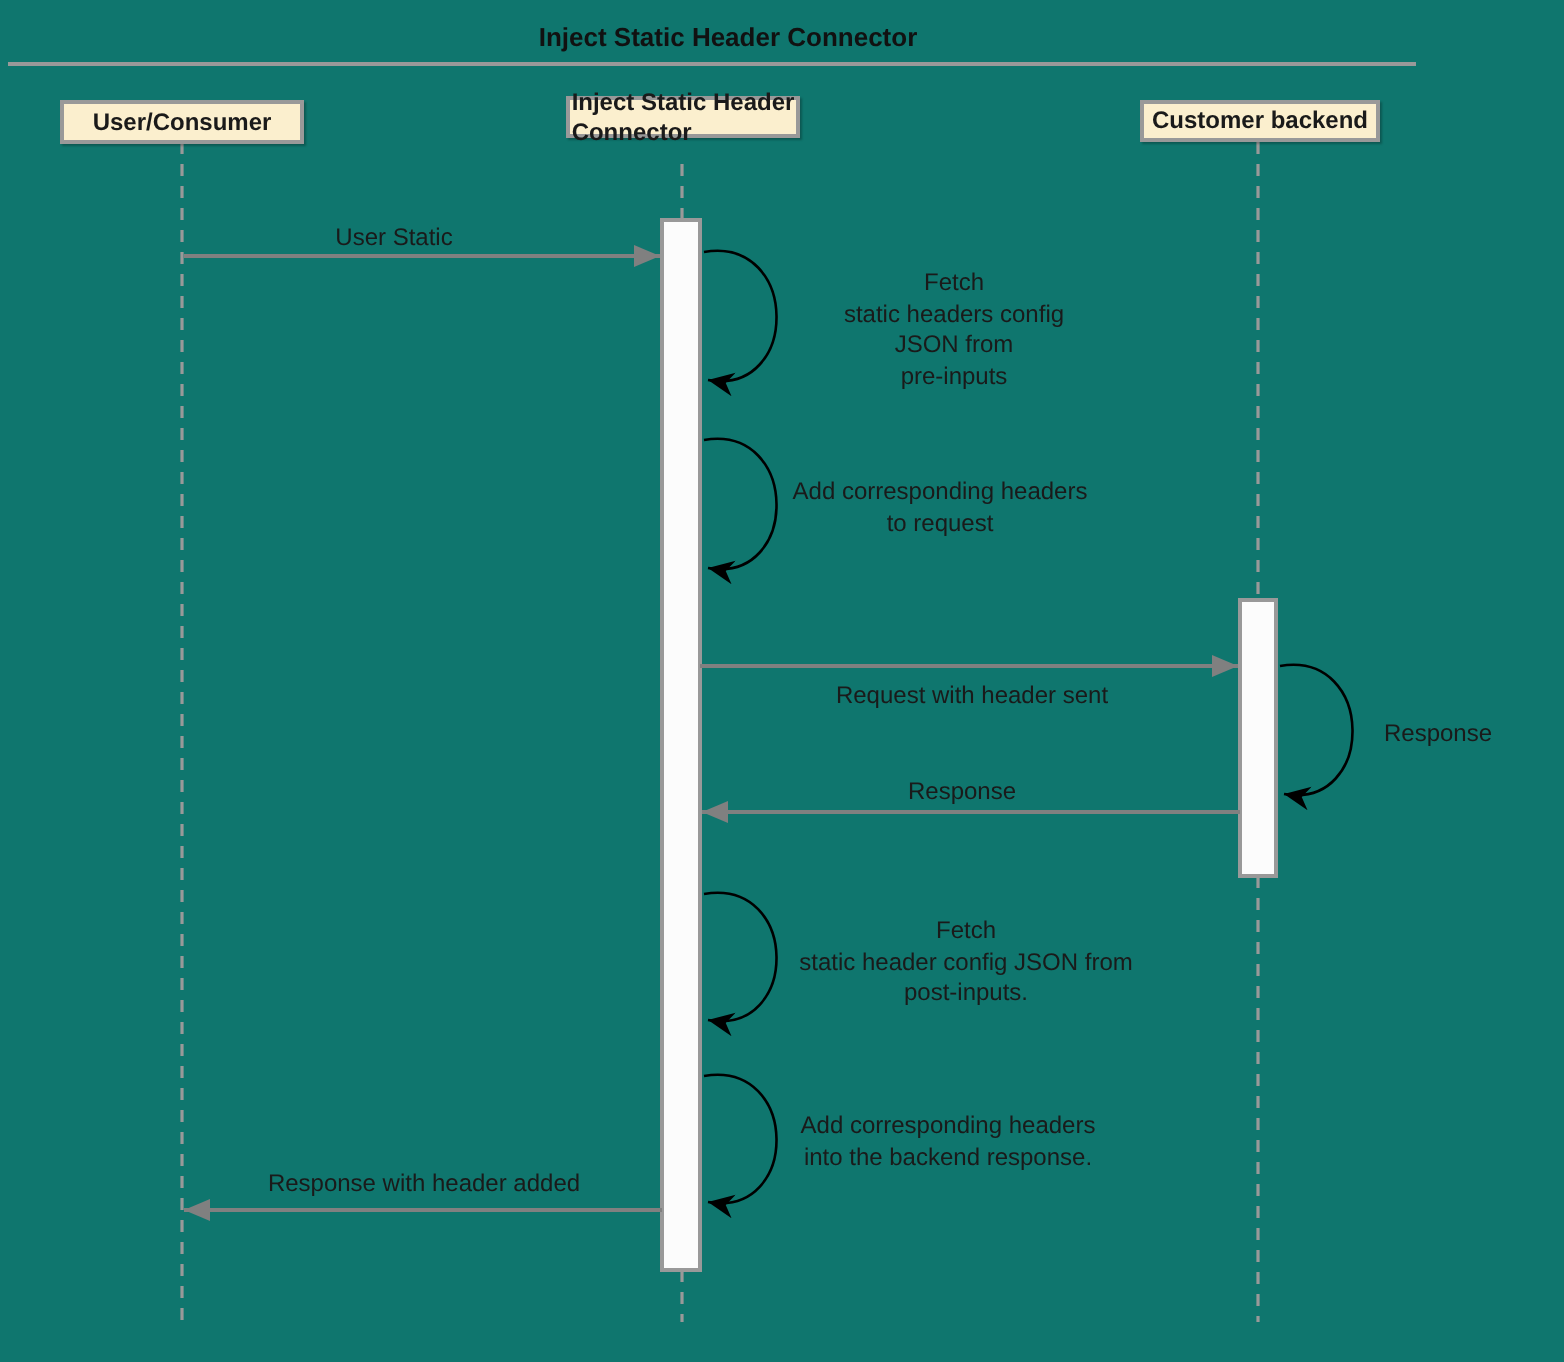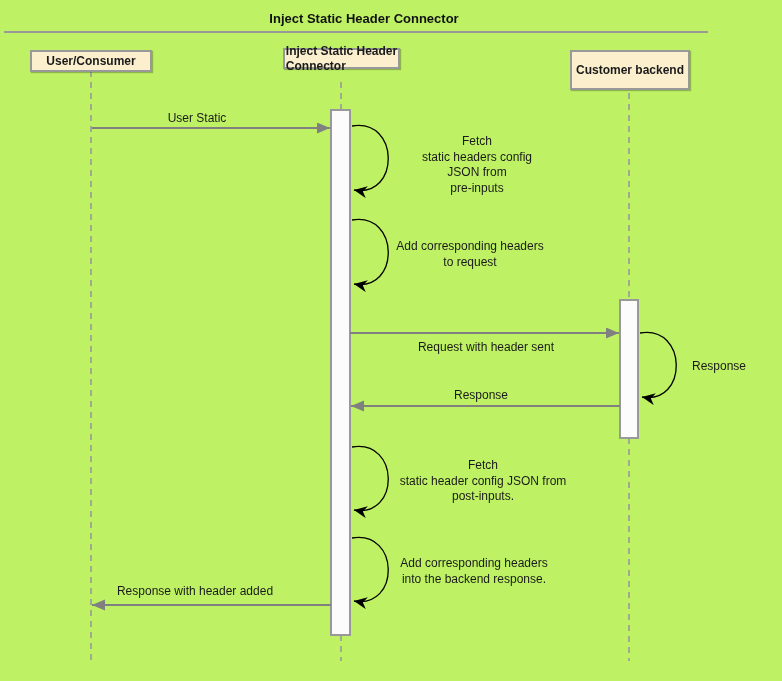--- a/index.html
+++ b/index.html
@@ -1,17 +1,17 @@
 <!DOCTYPE html>
 <html><head>
 <meta charset="utf-8">
 <style>
   html,body { margin:0; padding:0; background:#fff; }
   .canvas {
-    position:relative; width:782px; height:681px; background:#bef264;
+    position:relative; width:782px; height:681px; background:#0f766e;
     font-family:"Liberation Sans", sans-serif; overflow:hidden;
   }
   .svg-layer { position:absolute; left:0; top:0; }
   .title {
     position:absolute; top:11px; left:364px; transform:translateX(-50%);
     font-size:13px; font-weight:bold; color:#111; white-space:nowrap;
   }
   .participant {
     position:absolute; box-sizing:border-box;
     background:#FBEFCE; border:2px solid #999999;
@@ -62,26 +62,26 @@
     <path d="M640,333 C688,325 688,405 642,397" fill="none" stroke="#000" stroke-width="1.3" marker-end="url(#arrow-black)"></path>
     <path d="M352,447 C400,439 400,518 354,510" fill="none" stroke="#000" stroke-width="1.3" marker-end="url(#arrow-black)"></path>
     <path d="M352,538 C400,530 400,609 354,601" fill="none" stroke="#000" stroke-width="1.3" marker-end="url(#arrow-black)"></path>
   </svg>
 
   <div class="title">Inject Static Header Connector</div>
 
   <div class="participant" style="left:30px; top:50px; width:122px; height:22px;">User/Consumer</div>
   <div class="participant" style="left:283px; top:48px; width:117px; height:21px;">Inject Static Header
 Connector</div>
-  <div class="participant" style="left:570px; top:50px; width:120px; height:40px;">Customer backend</div>
+  <div class="participant" style="left:570px; top:50px; width:120px; height:21px;">Customer backend</div>
 
   <div class="label" style="left:197px; top:119px;">User Static</div>
   <div class="label" style="left:486px; top:324px;margin-top:24px;">Request with header sent</div>
   <div class="label" style="left:481px; top:396px;">Response</div>
-  <div class="label" style="left:195px; top:592px;">Response with header added</div>
+  <div class="label" style="left:212px; top:592px;">Response with header added</div>
 
   <div class="label" style="left:477px; top:165px;">Fetch
 static headers config
 JSON from
 pre-inputs</div>
   <div class="label" style="left:470px; top:254px;">Add corresponding headers
 to request</div>
   <div class="label" style="left:719px; top:367px;">Response</div>
   <div class="label" style="left:483px; top:481px;">Fetch
 static header config JSON from

